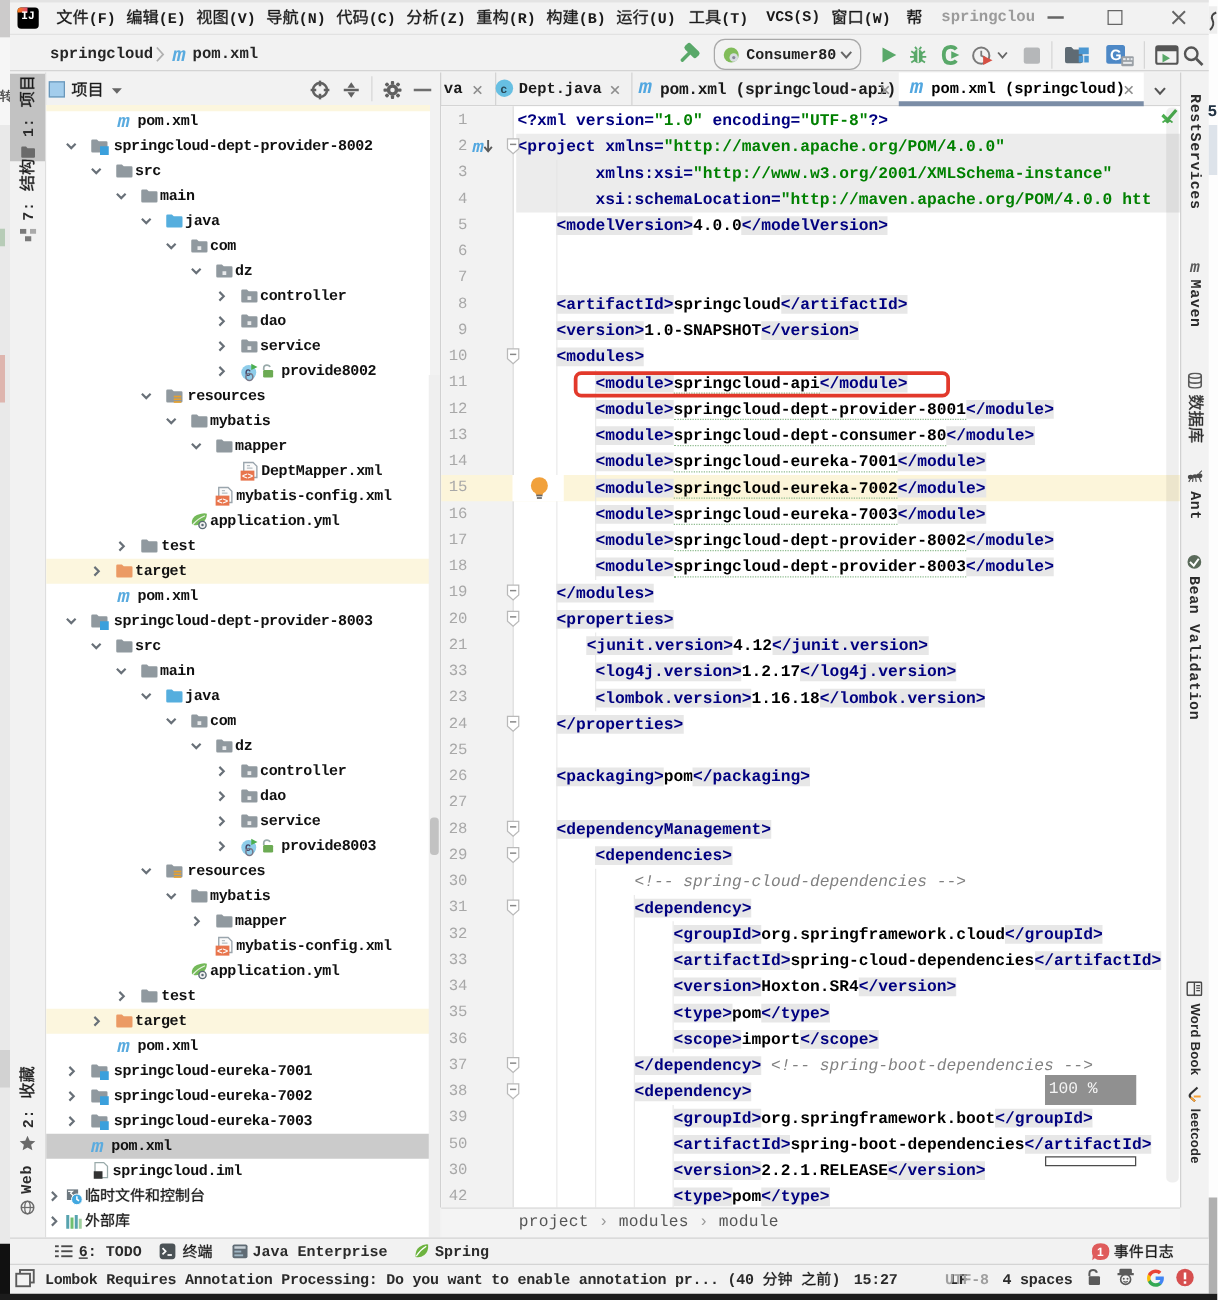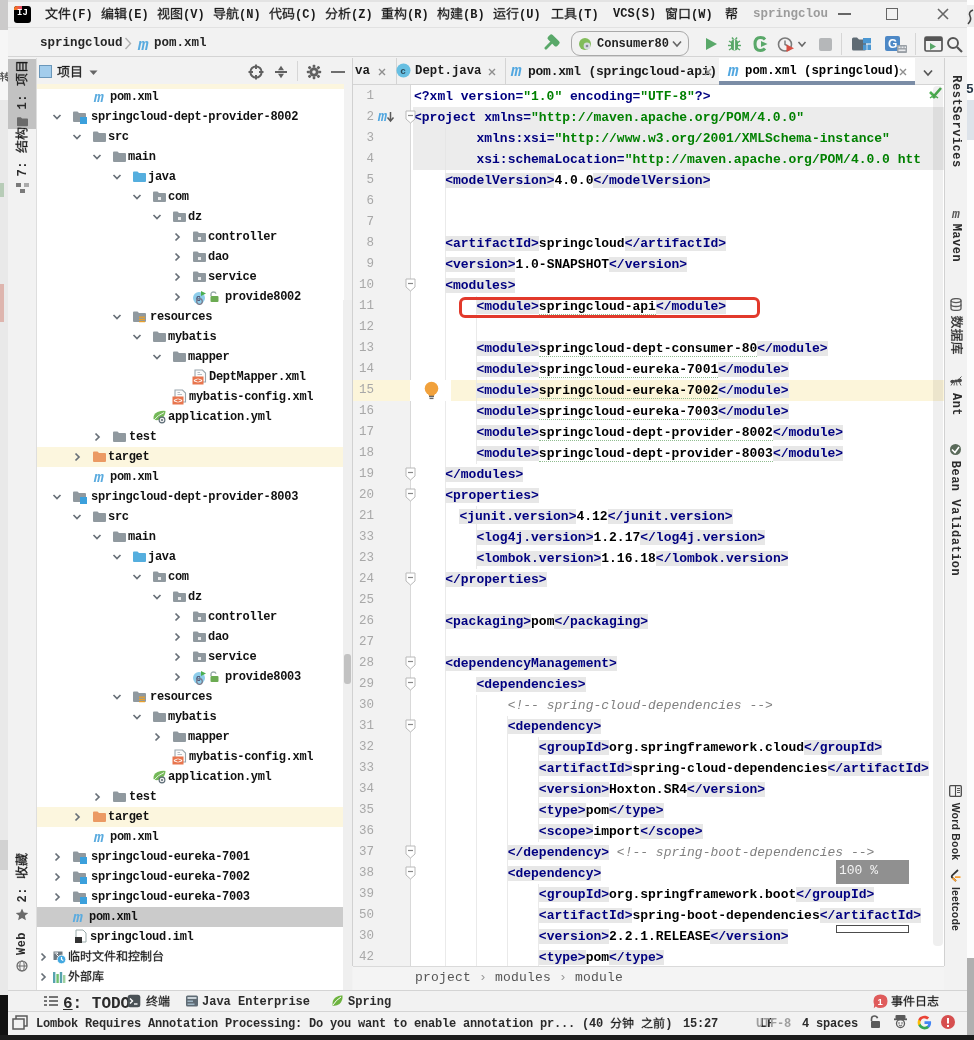--- a/index.html
+++ b/index.html
@@ -837,29 +837,30 @@
 <div class="abs" style="left:353px;top:85px;width:591px;height:881px;overflow:hidden">
     <div class="code" style="left:61px;top:1px"><span class="nv">&lt;?xml version=</span><span class="gr">"1.0"</span><span class="nv"> encoding=</span><span class="gr">"UTF-8"</span><span class="nv">?&gt;</span></div>
     <div class="code" style="left:61px;top:22px"><span class="nv">&lt;project xmlns=</span><span class="gr">"http://maven.apache.org/POM/4.0.0"</span></div>
     <div class="code" style="left:61px;top:43px">        <span class="nv">xmlns:xsi=</span><span class="gr">"http://www.w3.org/2001/XMLSchema-instance"</span></div>
     <div class="code" style="left:61px;top:64px">        <span class="nv">xsi:schemaLocation=</span><span class="gr">"http://maven.apache.org/POM/4.0.0 htt</span></div>
     <div class="code" style="left:61px;top:85px">    <span class="nv gb">&lt;modelVersion&gt;</span>4.0.0<span class="nv gb">&lt;/modelVersion&gt;</span></div>
     <div class="code" style="left:61px;top:148px">    <span class="nv gb">&lt;artifactId&gt;</span>springcloud<span class="nv gb">&lt;/artifactId&gt;</span></div>
     <div class="code" style="left:61px;top:169px">    <span class="nv gb">&lt;version&gt;</span>1.0-SNAPSHOT<span class="nv gb">&lt;/version&gt;</span></div>
     <div class="code" style="left:61px;top:190px">    <span class="nv gb">&lt;modules&gt;</span></div>
     <div class="code" style="left:61px;top:211px">        <span class="nv gb">&lt;module&gt;</span><span class="sq">springcloud-api</span><span class="nv gb">&lt;/module&gt;</span></div>
+    <div class="code" style="left:61px;top:232px">        <span class="nv gb">&lt;module&gt;</span><span class="sq">springcloud-dept-provider-8001</span><span class="nv gb">&lt;/module&gt;</span></div>
     <div class="code" style="left:61px;top:253px">        <span class="nv gb">&lt;module&gt;</span><span class="sq">springcloud-dept-consumer-80</span><span class="nv gb">&lt;/module&gt;</span></div>
     <div class="code" style="left:61px;top:274px">        <span class="nv gb">&lt;module&gt;</span><span class="sq">springcloud-eureka-7001</span><span class="nv gb">&lt;/module&gt;</span></div>
     <div class="code" style="left:61px;top:295px">        <span class="nv gb">&lt;module&gt;</span><span class="sq">springcloud-eureka-7002</span><span class="nv gb">&lt;/module&gt;</span></div>
     <div class="code" style="left:61px;top:316px">        <span class="nv gb">&lt;module&gt;</span><span class="sq">springcloud-eureka-7003</span><span class="nv gb">&lt;/module&gt;</span></div>
     <div class="code" style="left:61px;top:337px">        <span class="nv gb">&lt;module&gt;</span><span class="sq">springcloud-dept-provider-8002</span><span class="nv gb">&lt;/module&gt;</span></div>
     <div class="code" style="left:61px;top:358px">        <span class="nv gb">&lt;module&gt;</span><span class="sq">springcloud-dept-provider-8003</span><span class="nv gb">&lt;/module&gt;</span></div>
     <div class="code" style="left:61px;top:379px">    <span class="nv gb">&lt;/modules&gt;</span></div>
     <div class="code" style="left:61px;top:400px">    <span class="nv gb">&lt;properties&gt;</span></div>
-    <div class="code" style="left:44px;top:421px">        <span class="nv gb">&lt;junit.version&gt;</span>4.12<span class="nv gb">&lt;/junit.version&gt;</span></div>
+    <div class="code" style="left:54px;top:421px">        <span class="nv gb">&lt;junit.version&gt;</span>4.12<span class="nv gb">&lt;/junit.version&gt;</span></div>
     <div class="code" style="left:61px;top:442px">        <span class="nv gb">&lt;log4j.version&gt;</span>1.2.17<span class="nv gb">&lt;/log4j.version&gt;</span></div>
     <div class="code" style="left:61px;top:463px">        <span class="nv gb">&lt;lombok.version&gt;</span>1.16.18<span class="nv gb">&lt;/lombok.version&gt;</span></div>
     <div class="code" style="left:61px;top:484px">    <span class="nv gb">&lt;/properties&gt;</span></div>
     <div class="code" style="left:61px;top:526px">    <span class="nv gb">&lt;packaging&gt;</span>pom<span class="nv gb">&lt;/packaging&gt;</span></div>
     <div class="code" style="left:61px;top:568px">    <span class="nv gb">&lt;dependencyManagement&gt;</span></div>
     <div class="code" style="left:61px;top:589px">        <span class="nv gb">&lt;dependencies&gt;</span></div>
     <div class="code" style="left:61px;top:610px">            <span class="cm">&lt;!-- spring-cloud-dependencies --&gt;</span></div>
     <div class="code" style="left:61px;top:631px">            <span class="nv gb">&lt;dependency&gt;</span></div>
     <div class="code" style="left:61px;top:652px">                <span class="nv gb">&lt;groupId&gt;</span>org.springframework.cloud<span class="nv gb">&lt;/groupId&gt;</span></div>
     <div class="code" style="left:61px;top:673px">                <span class="nv gb">&lt;artifactId&gt;</span>spring-cloud-dependencies<span class="nv gb">&lt;/artifactId&gt;</span></div>
@@ -981,21 +982,21 @@
 <svg class="ic" style="position:absolute;left:44px;top:995px;width:14px;height:12px;" viewBox="0 0 14 12">
     <g stroke="#4a4a4a" stroke-width="1.5">
       <line x1="0" y1="2" x2="3" y2="2"></line>
       <line x1="5" y1="2" x2="14" y2="2"></line>
       <line x1="0" y1="6" x2="3" y2="6"></line>
       <line x1="5" y1="6" x2="14" y2="6"></line>
       <line x1="0" y1="10" x2="3" y2="10"></line>
       <line x1="5" y1="10" x2="14" y2="10"></line>
     </g>
   </svg>
-<div class="row" style="left:63px;top:995px;font-size:16px;color:#2b2b2b"><span style="text-decoration:underline">6</span>: TODO</div>
+<div class="row" style="left:63px;top:995px;font-size:12px;color:#2b2b2b"><span style="text-decoration:underline">6</span>: TODO</div>
 <svg class="ic" style="position:absolute;left:127px;top:994px;width:14px;height:14px;" viewBox="0 0 14 14">
     <rect x="0.7" y="0.7" width="12.6" height="12.6" rx="2.5" fill="#4b5256"></rect>
     <path d="M3 4.5 L5.5 7 L3 9.5" stroke="#fff" stroke-width="1.4" fill="none"></path>
     <line x1="7" y1="10" x2="10.5" y2="10" stroke="#fff" stroke-width="1.4"></line>
   </svg>
 <div class="row" style="left:146px;top:995px"><svg class="k" style="width:12px;height:12px;color:#1a1a1a;fill:#1a1a1a" viewBox="0 -880 1000 1000">
       <use href="#u7ec8"></use>
     </svg><svg class="k" style="width:12px;height:12px;color:#1a1a1a;fill:#1a1a1a" viewBox="0 -880 1000 1000">
       <use href="#u7aef"></use>
     </svg></div>

